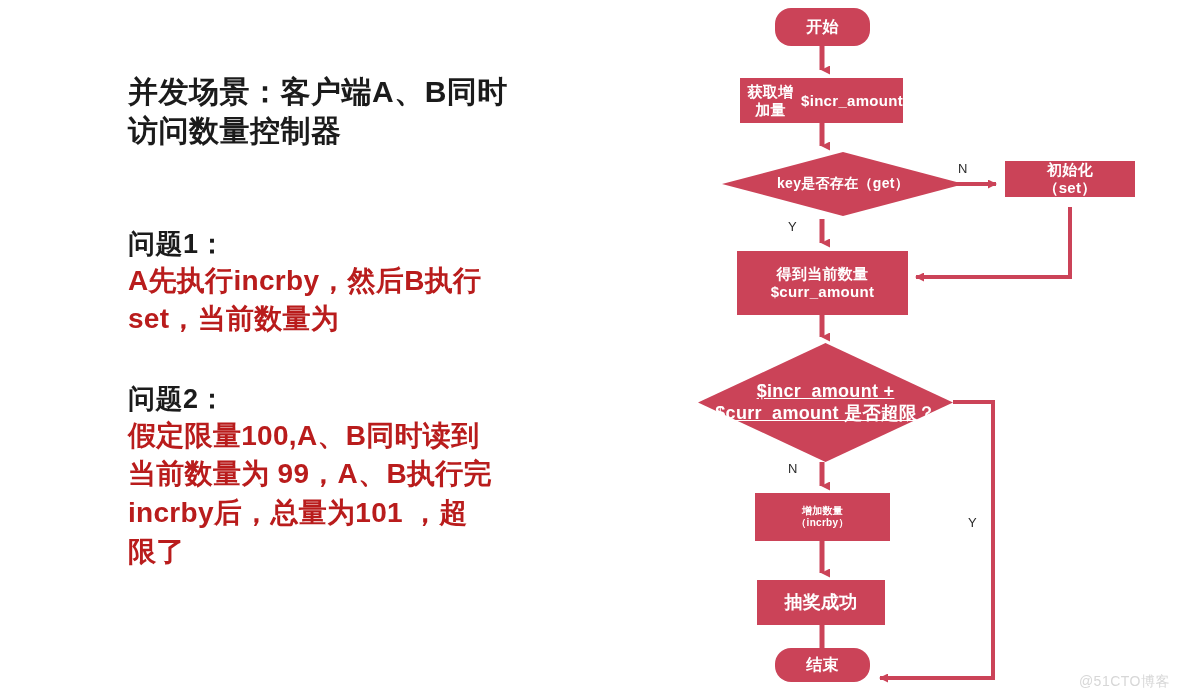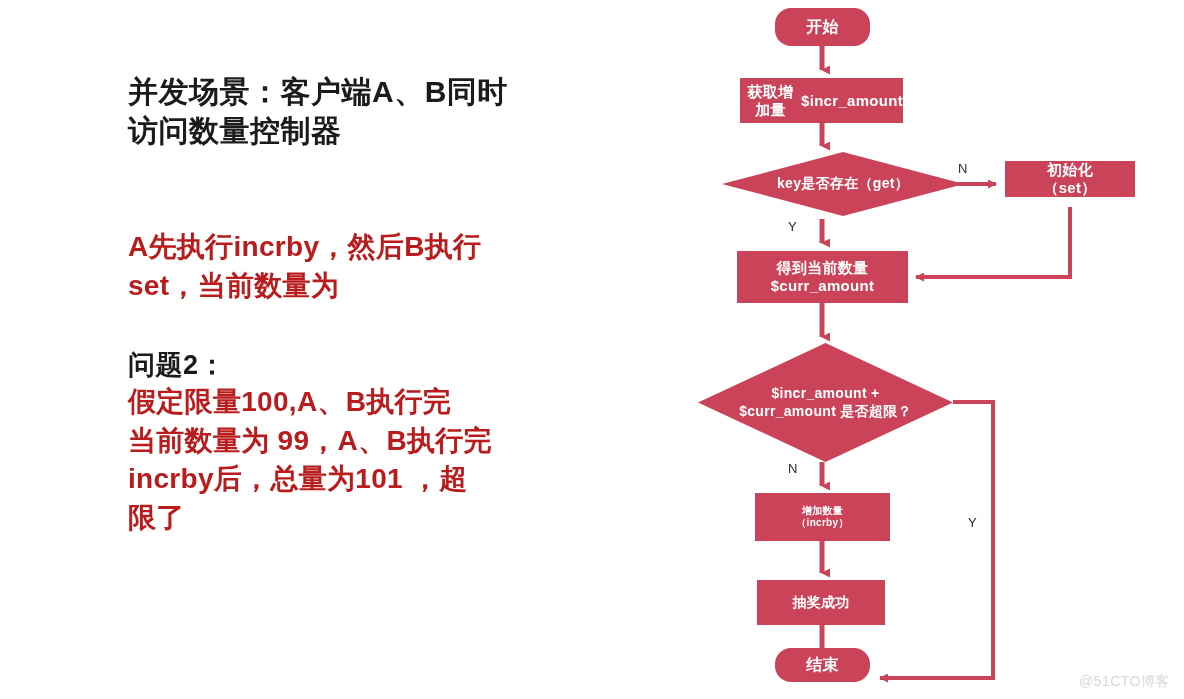--- a/index.html
+++ b/index.html
@@ -123,32 +123,33 @@
   <div class="left-col">
 
     <div class="title-block">
       <div>并发场景：客户端A、B同时</div>
       <div>访问数量控制器</div>
     </div>
 
     <div class="spacer-1"></div>
 
     <div class="q-block">
+      <div class="q-label">问题1：</div>
       <div class="q-body">
         <div>A先执行incrby，然后B执行</div>
         <div>set，当前数量为</div>
       </div>
     </div>
 
     <div class="spacer-2"></div>
 
     <div class="q-block">
       <div class="q-label">问题2：</div>
       <div class="q-body">
-        <div>假定限量100,A、B执行完</div>
+        <div>假定限量100,A、B同时读到</div>
         <div>当前数量为 99，A、B执行完</div>
         <div>incrby后，总量为101 ，超</div>
         <div>限了</div>
       </div>
     </div>
 
   </div>
 
   <div class="flow">
 
@@ -198,39 +199,39 @@
     <div class="diamond-wrap" style="left:32px; top:152px; width:242px; height:64px;">
       <div class="diamond-shape"></div>
       <div class="diamond-label" style="font-size:14px;">key是否存在（get）</div>
     </div>
 
     <div class="node" style="left:315px; top:161px; width:130px; height:36px; font-size:15px; flex-direction:column;">
       <span class="l2">初始化</span>
       <span class="l2">（set）</span>
     </div>
 
-    <div class="node" style="left:47px; top:251px; width:171px; height:52px; font-size:15px; flex-direction:column;">
+    <div class="node" style="left:47px; top:251px; width:171px; height:64px; font-size:15px; flex-direction:column;">
       <span class="l2">得到当前数量</span>
       <span class="l2">$curr_amount</span>
     </div>
 
     <div class="diamond-wrap" style="left:8px; top:343px; width:255px; height:119px;">
       <div class="diamond-shape"></div>
-      <div class="diamond-label" style="font-size:14px;">
+      <div class="diamond-label" style="font-size:18px;text-decoration:underline;">
         <span style="display:block;">$incr_amount +</span>
         <span style="display:block;">$curr_amount 是否超限？</span>
       </div>
     </div>
 
     <div class="node" style="left:65px; top:493px; width:135px; height:48px; font-size:10px; flex-direction:column;">
       <span class="l2">增加数量</span>
       <span class="l2">（incrby）</span>
     </div>
 
-    <div class="node" style="left:67px; top:580px; width:128px; height:45px; font-size:14px;">
+    <div class="node" style="left:67px; top:580px; width:128px; height:45px; font-size:18px;">
       <span>抽奖成功</span>
     </div>
 
     <div class="node rounded" style="left:85px; top:648px; width:95px; height:34px; font-size:16px;">
       <span>结束</span>
     </div>
 
     <div class="branch-label" style="left:268px; top:161px;">N</div>
     <div class="branch-label" style="left:98px; top:219px;">Y</div>
     <div class="branch-label" style="left:98px; top:461px;">N</div>

